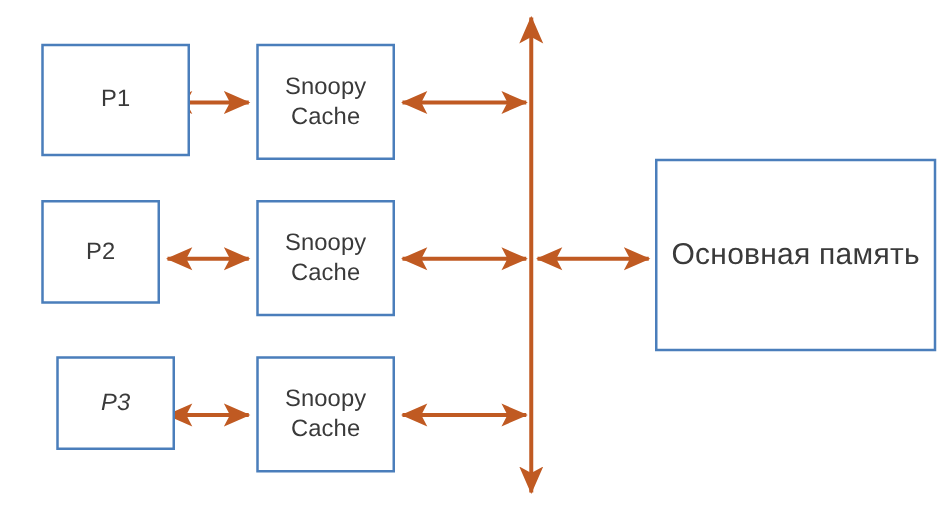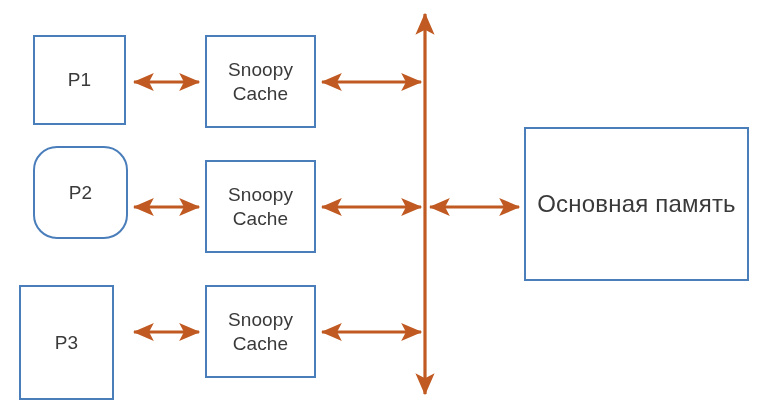--- a/index.html
+++ b/index.html
@@ -40,23 +40,23 @@
     font-size: 19px;
     line-height: 1.22;
     letter-spacing: 0.1px;
     white-space: pre-line;
   }
   .node-label.mem {
     font-size: 24px;
     letter-spacing: 0.2px;
   }
   
-  #proc-p1 { left: 33px;  top: 35px;  width: 93px;  height: 90px; }
-  #proc-p2 { left: 33px;  top: 146px; width: 95px;  height: 93px; border-radius: 24px; }
-  #proc-p3 { left: 19px;  top: 285px; width: 95px;  height: 115px; }
+  #proc-p1 { left: 33px;  top: 35px;  width: 119px;  height: 90px; }
+  #proc-p2 { left: 33px;  top: 160px; width: 95px;  height: 83px; }
+  #proc-p3 { left: 45px;  top: 285px; width: 95px;  height: 75px; font-style: italic; }
   
   #cache-1 { left: 205px; top: 35px;  width: 111px; height: 93px; }
   #cache-2 { left: 205px; top: 160px; width: 111px; height: 93px; }
   #cache-3 { left: 205px; top: 285px; width: 111px; height: 93px; }
   
   #main-memory { left: 524px; top: 127px; width: 225px; height: 154px; }
 </style>
 </head>
 <body>
 

